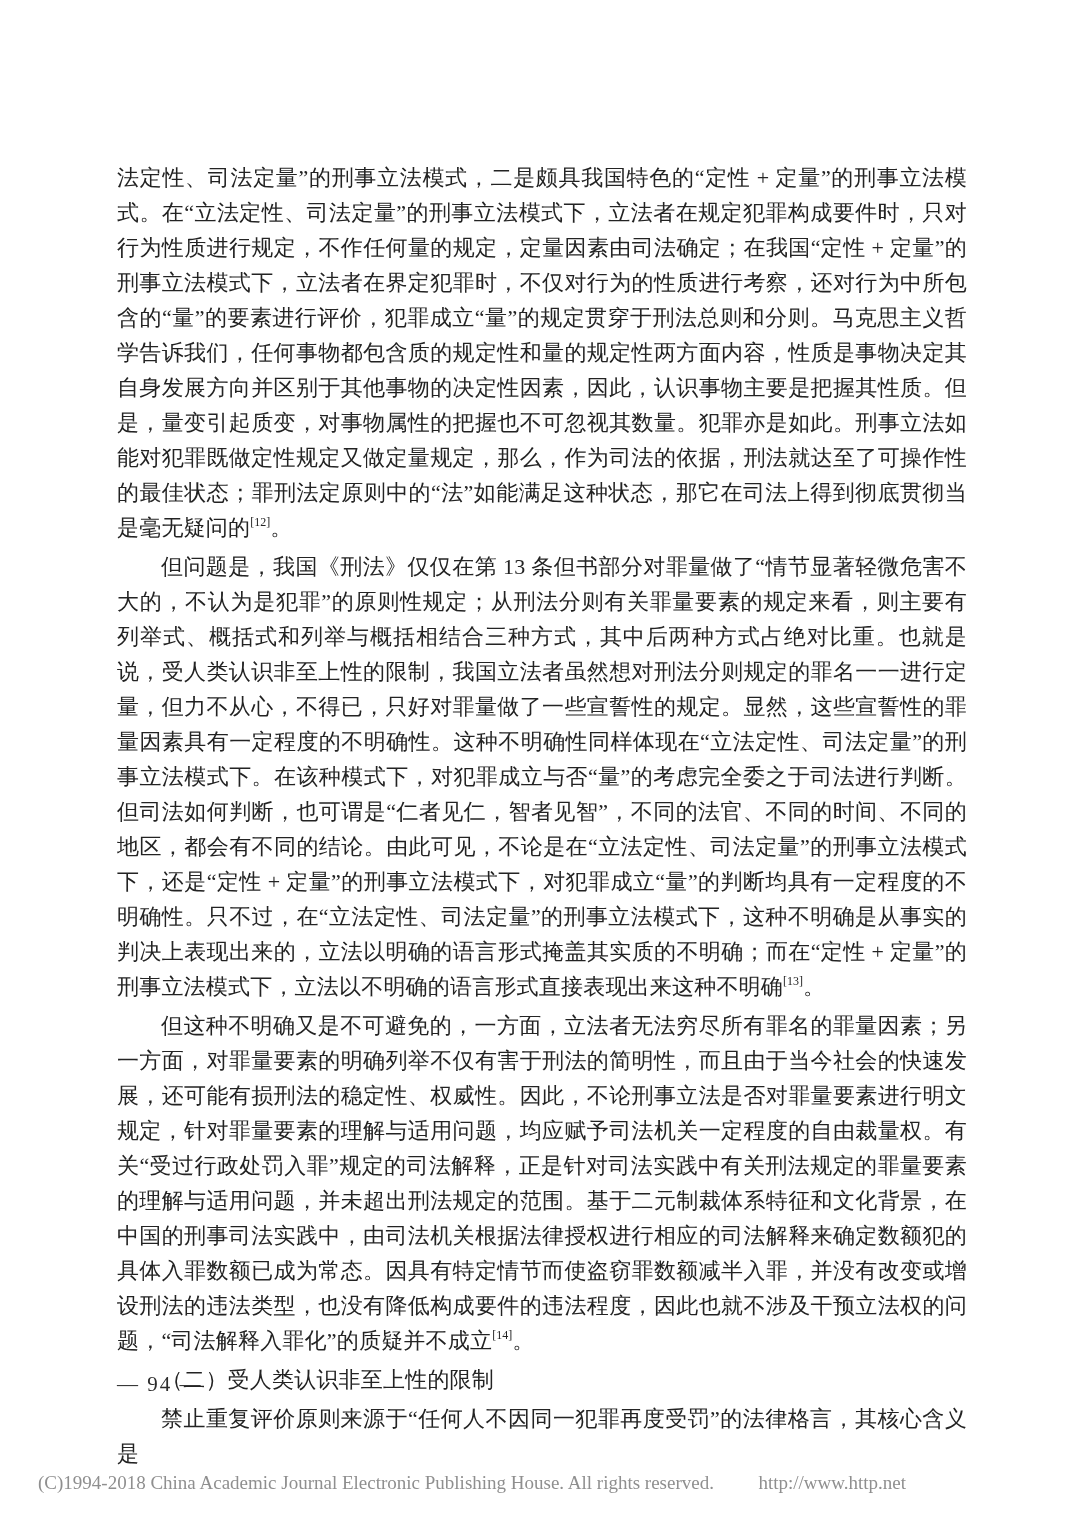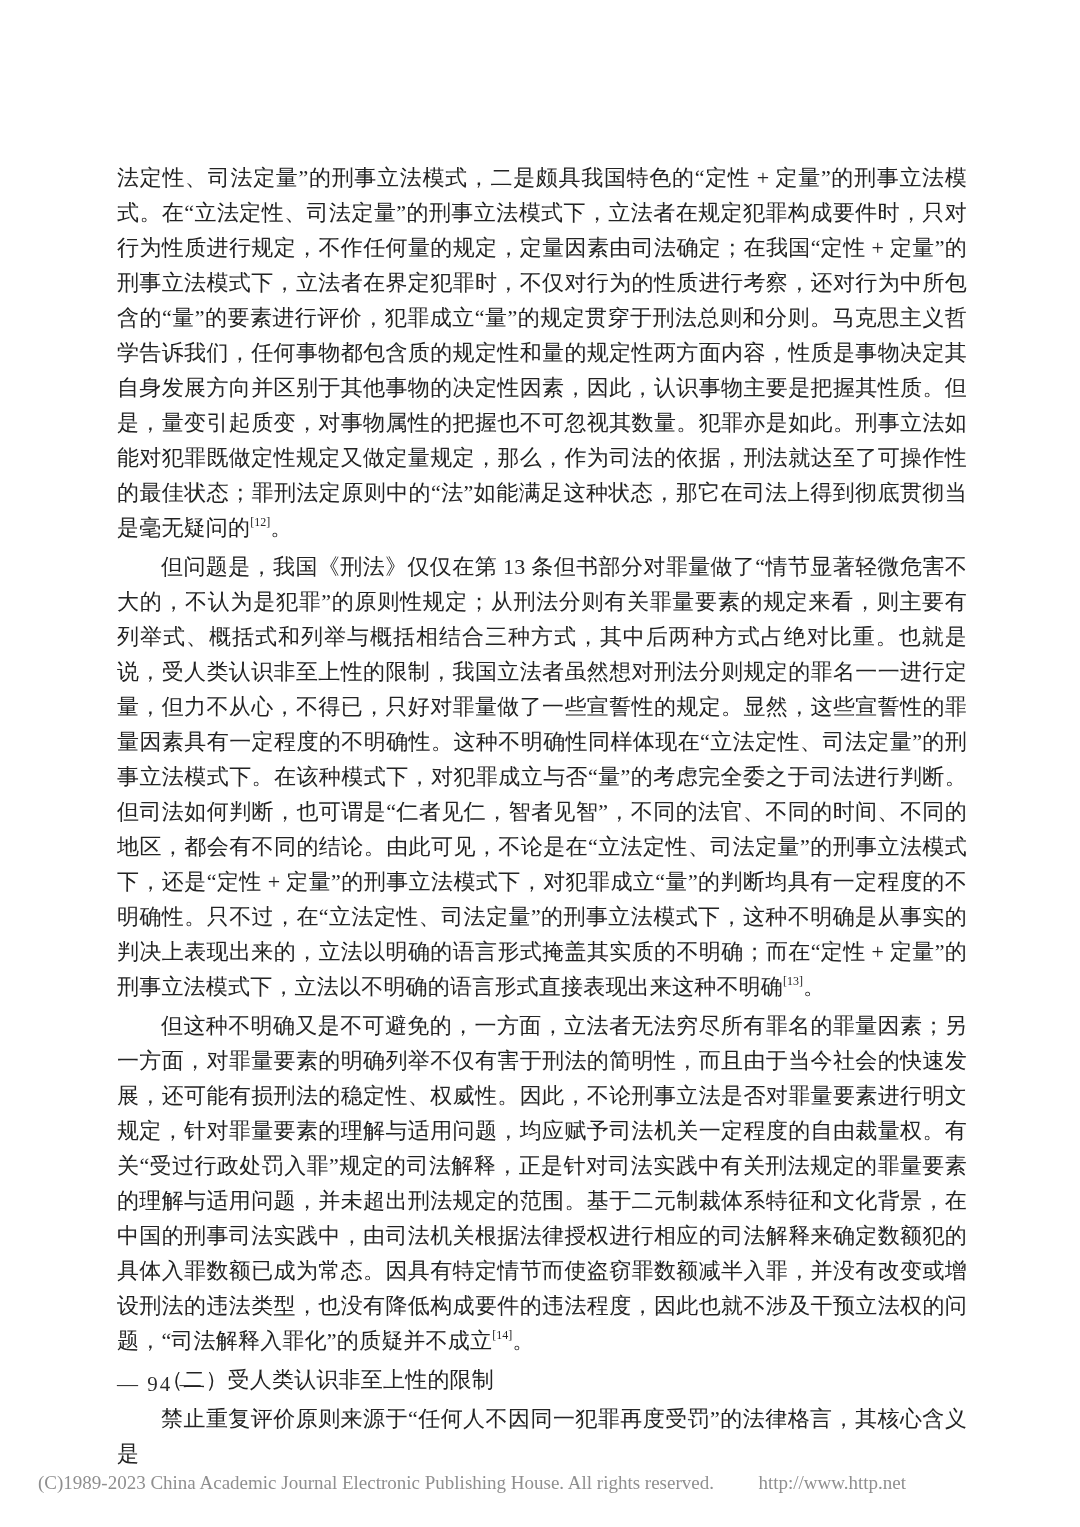--- a/index.html
+++ b/index.html
@@ -73,15 +73,15 @@
   <p class="para indent"><span>但这种不明确又是不可避免的，一方面，立法者无法穷尽所有罪名的罪量因素；另一方面，对罪量要素的明确列举不仅有害于刑法的简明性，而且由于当今社会的快速发展，还可能有损刑法的稳定性、权威性。因此，不论刑事立法是否对罪量要素进行明文规定，针对罪量要素的理解与适用问题，均应赋予司法机关一定程度的自由裁量权。有关“受过行政处罚入罪”规定的司法解释，正是针对司法实践中有关刑法规定的罪量要素的理解与适用问题，并未超出刑法规定的范围。基于二元制裁体系特征和文化背景，在中国的刑事司法实践中，由司法机关根据法律授权进行相应的司法解释来确定数额犯的具体入罪数额已成为常态。因具有特定情节而使盗窃罪数额减半入罪，并没有改变或增设刑法的违法类型，也没有降低构成要件的违法程度，因此也就不涉及干预立法权的问题，“司法解释入罪化”的质疑并不成立</span><sup class="fn">[14]</sup><span>。</span></p>
 
   <p class="para indent">（二）受人类认识非至上性的限制</p>
 
   <p class="para indent">禁止重复评价原则来源于“任何人不因同一犯罪再度受罚”的法律格言，其核心含义是</p>
 </div>
 
 <div class="page-number">— 94 —</div>
 
 <div class="footer">
-  <span>(C)1989-2023 China Academic Journal Electronic Publishing House. All rights reserved.</span>
+  <span>(C)1994-2018 China Academic Journal Electronic Publishing House. All rights reserved.</span>
   <span>http://www.http.net</span>
 </div>
 
 </body></html>

